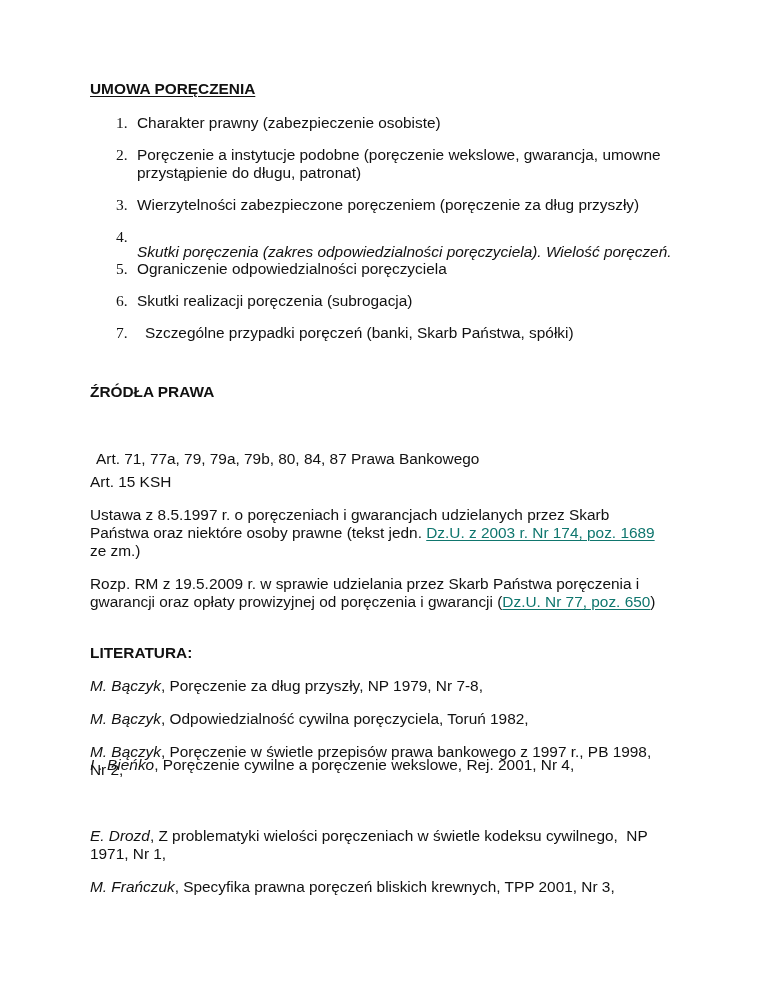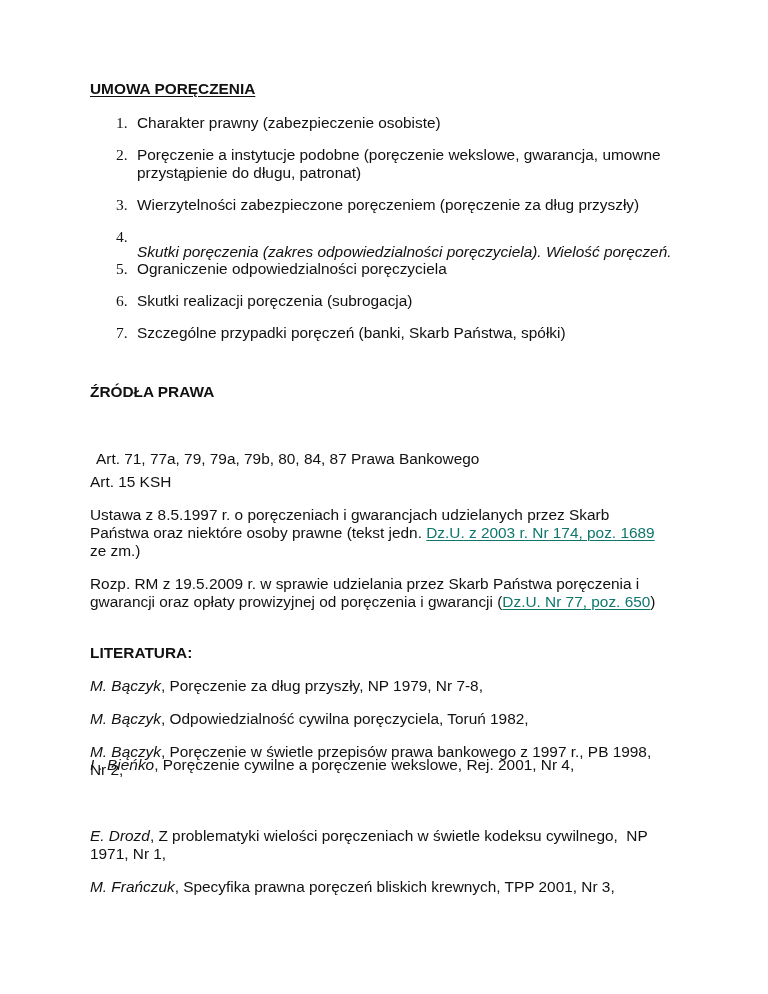--- a/index.html
+++ b/index.html
@@ -46,21 +46,21 @@
     <div>
       <span class="num" style="top:260px;">5.</span>
       <span class="line item" style="top:260px;">Ograniczenie odpowiedzialności poręczyciela</span>
     </div>
     <div>
       <span class="num" style="top:292px;">6.</span>
       <span class="line item" style="top:292px;">Skutki realizacji poręczenia (subrogacja)</span>
     </div>
     <div>
       <span class="num" style="top:324px;">7.</span>
-      <span class="line item" style="top:324px;">Szczególne przypadki poręczeń (banki, Skarb Państwa, spółki)</span>
+      <span class="line item" style="top:324px;margin-left:8px;">Szczególne przypadki poręczeń (banki, Skarb Państwa, spółki)</span>
     </div>
   </div>
 
   <div class="line heading" style="top:383px;">ŹRÓDŁA PRAWA</div>
   <div class="line" style="top:450px;margin-left:6px;">Art. 71, 77a, 79, 79a, 79b, 80, 84, 87 Prawa Bankowego</div>
   <div class="line" style="top:473px;">Art. 15 KSH</div>
 
   <div>
     <div class="line" style="top:506px;">Ustawa z 8.5.1997 r. o poręczeniach i gwarancjach udzielanych przez Skarb</div>
     <div class="line" style="top:524px;"><span>Państwa oraz niektóre osoby prawne (tekst jedn. </span><a class="link">Dz.U. z 2003 r. Nr 174, poz. 1689</a></div>

